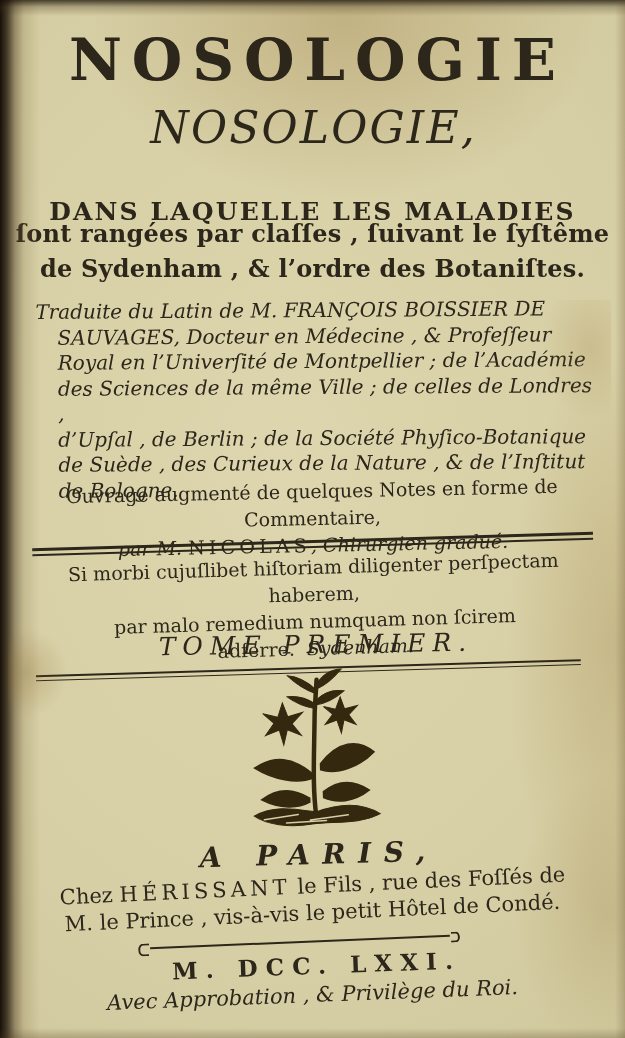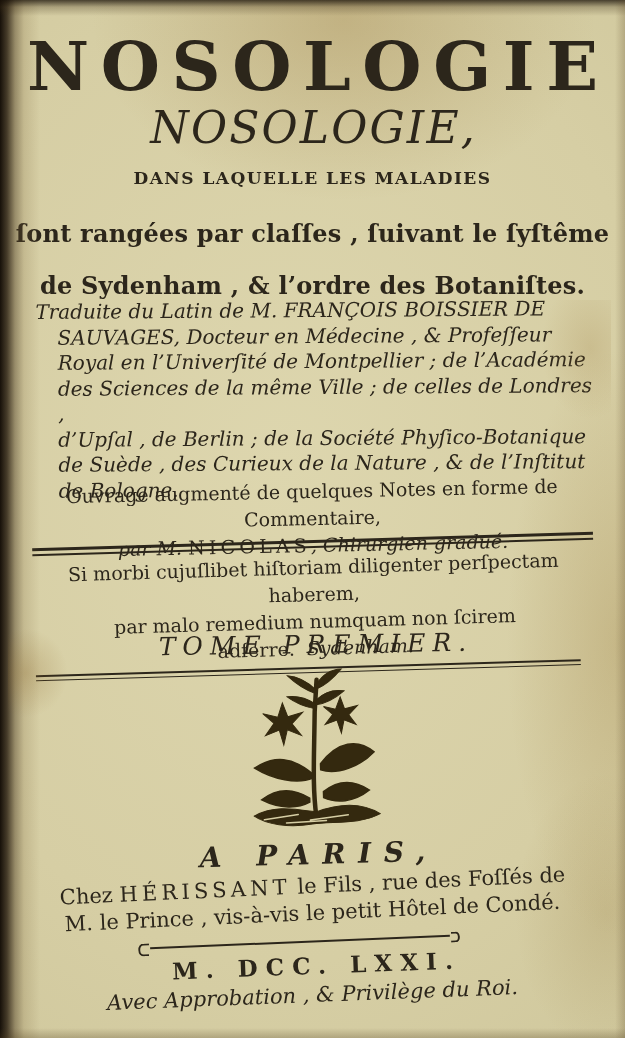--- a/index.html
+++ b/index.html
@@ -26,26 +26,26 @@
     background:linear-gradient(to left, rgba(90,70,38,.25), rgba(90,70,38,0));}
   .edge-bottom{position:absolute;left:0;bottom:0;right:0;height:10px;pointer-events:none;
     background:linear-gradient(to top, rgba(80,62,32,.28), rgba(80,62,32,0));}
   .fox1{position:absolute;left:8px;top:628px;width:60px;height:90px;pointer-events:none;
     background:radial-gradient(ellipse at 30% 50%, rgba(140,105,45,.28), rgba(140,105,45,0) 70%);}
   .fox2{position:absolute;right:14px;top:300px;width:70px;height:120px;pointer-events:none;
     background:radial-gradient(ellipse at 70% 40%, rgba(150,115,52,.20), rgba(150,115,52,0) 70%);}
 
   .blk{position:absolute;left:0;right:0;text-align:center;}
 
-  .main-title{top:26px;font-size:68px;font-weight:bold;letter-spacing:.17em;padding-left:.17em;}
+  .main-title{top:26px;font-size:58px;font-weight:bold;letter-spacing:.17em;padding-left:.17em;}
   .sub-title{top:102px;font-size:44px;font-style:italic;letter-spacing:.05em;padding-left:.05em;}
 
-  .arg1{top:168px;font-size:17px;font-weight:bold;letter-spacing:.085em;}
+  .arg1{top:197px;font-size:25px;font-weight:bold;letter-spacing:.085em;}
   .arg2{top:219px;font-size:24px;font-weight:bold;letter-spacing:.01em;}
-  .arg3{top:254px;font-size:24px;font-weight:bold;letter-spacing:.01em;margin-top:17px;}
+  .arg3{top:254px;font-size:24px;font-weight:bold;letter-spacing:.01em;}
 
   .author{top:298px;left:36px;right:30px;text-align:left;font-style:italic;
     font-size:20px;line-height:25.5px;transform:rotate(-.4deg);}
   .author div{padding-left:22px;}
   .author div:first-child{padding-left:0;}
 
   .notes{top:478px;transform:rotate(-1.2deg);font-size:19px;line-height:27px;}
   .caps-spaced{letter-spacing:.22em;font-style:normal;}
   .notes .l2{font-style:italic;}
 

